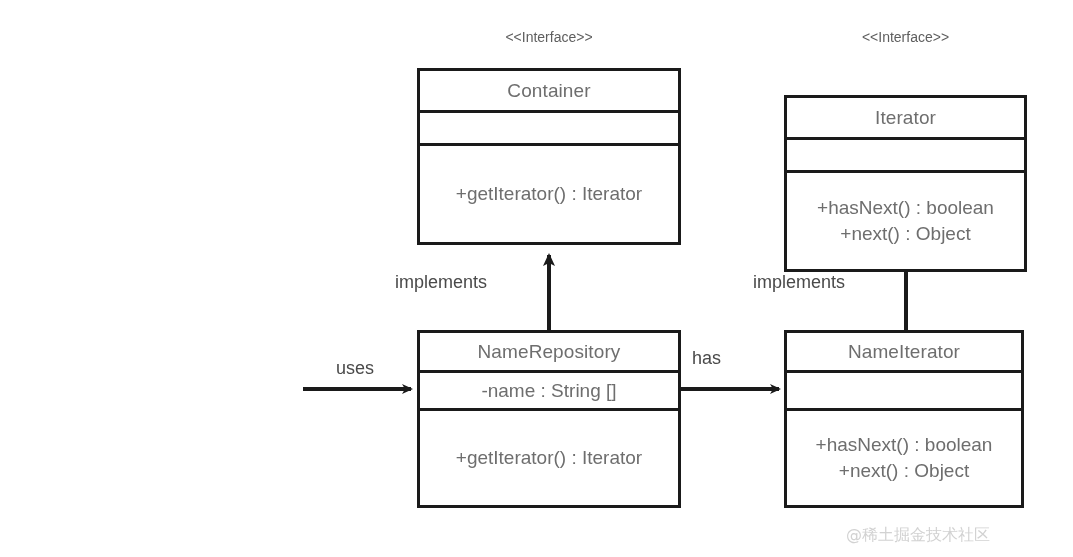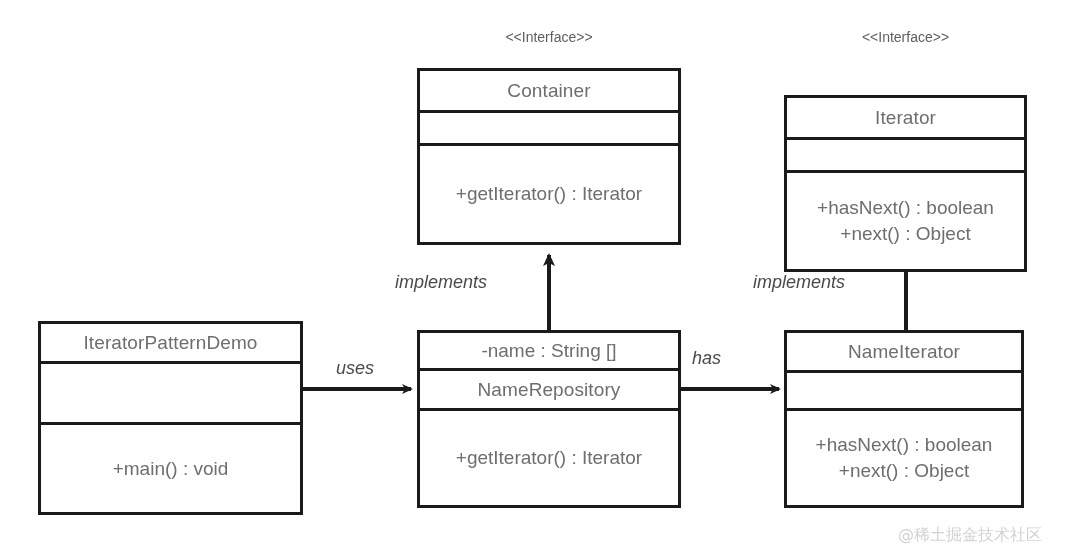--- a/index.html
+++ b/index.html
@@ -61,21 +61,20 @@
     text-align: center;
     white-space: nowrap;
   }
 
   
   .edge-label {
     position: absolute;
     font-size: 18px;
     color: #4a4a4a;
     white-space: nowrap;
-    font-style: italic;
   }
 
   
   #connectors {
     position: absolute;
     left: 0;
     top: 0;
     width: 1073px;
     height: 557px;
     pointer-events: none;
@@ -132,33 +131,26 @@
 
   <div class="uml-class" style="left:784px; top:68px; width:243px; height:177px;margin-top:27px;">
     <div class="compartment cls-name divider" style="height:42px;">Iterator</div>
     <div class="compartment cls-attrs divider" style="height:33px;"></div>
     <div class="compartment cls-ops" style="flex:1;">
       <div class="member-line">+hasNext()  : boolean</div>
       <div class="member-line">+next() : Object</div>
     </div>
   </div>
 
-  <div class="uml-class" style="left:38px; top:321px; width:265px; height:194px;">
-    <div class="compartment cls-name divider" style="height:40px;">IteratorPatternDemo</div>
-    <div class="compartment cls-attrs divider" style="height:61px;"></div>
-    <div class="compartment cls-ops" style="flex:1;">
-      <div class="member-line">+main()  : void</div>
-    </div>
-  </div>
 
   <div class="uml-class" style="left:417px; top:330px; width:264px; height:178px;">
+    <div class="compartment cls-name divider" style="height:40px;">NameRepository</div>
     <div class="compartment cls-attrs divider" style="height:38px;">
       <div class="member-line">-name : String []</div>
     </div>
-    <div class="compartment cls-name divider" style="height:40px;">NameRepository</div>
     <div class="compartment cls-ops" style="flex:1;">
       <div class="member-line">+getIterator() : Iterator</div>
     </div>
   </div>
 
   <div class="uml-class" style="left:784px; top:330px; width:240px; height:178px;">
     <div class="compartment cls-name divider" style="height:40px;">NameIterator</div>
     <div class="compartment cls-attrs divider" style="height:38px;"></div>
     <div class="compartment cls-ops" style="flex:1;">
       <div class="member-line">+hasNext()  : boolean</div>
@@ -167,15 +159,15 @@
   </div>
 
   <div class="edge-label" style="left:395px; top:272px;">implements</div>
 
   <div class="edge-label" style="left:753px; top:272px;">implements</div>
 
   <div class="edge-label" style="left:336px; top:358px;text-align:right;">uses</div>
 
   <div class="edge-label" style="left:692px; top:348px;">has</div>
 
-  <div class="watermark" style="left:898px; top:525px;">@稀土掘金技术社区</div>
+  <div class="watermark" style="left:846px; top:525px;">@稀土掘金技术社区</div>
 
 </div>
 
 </body></html>

